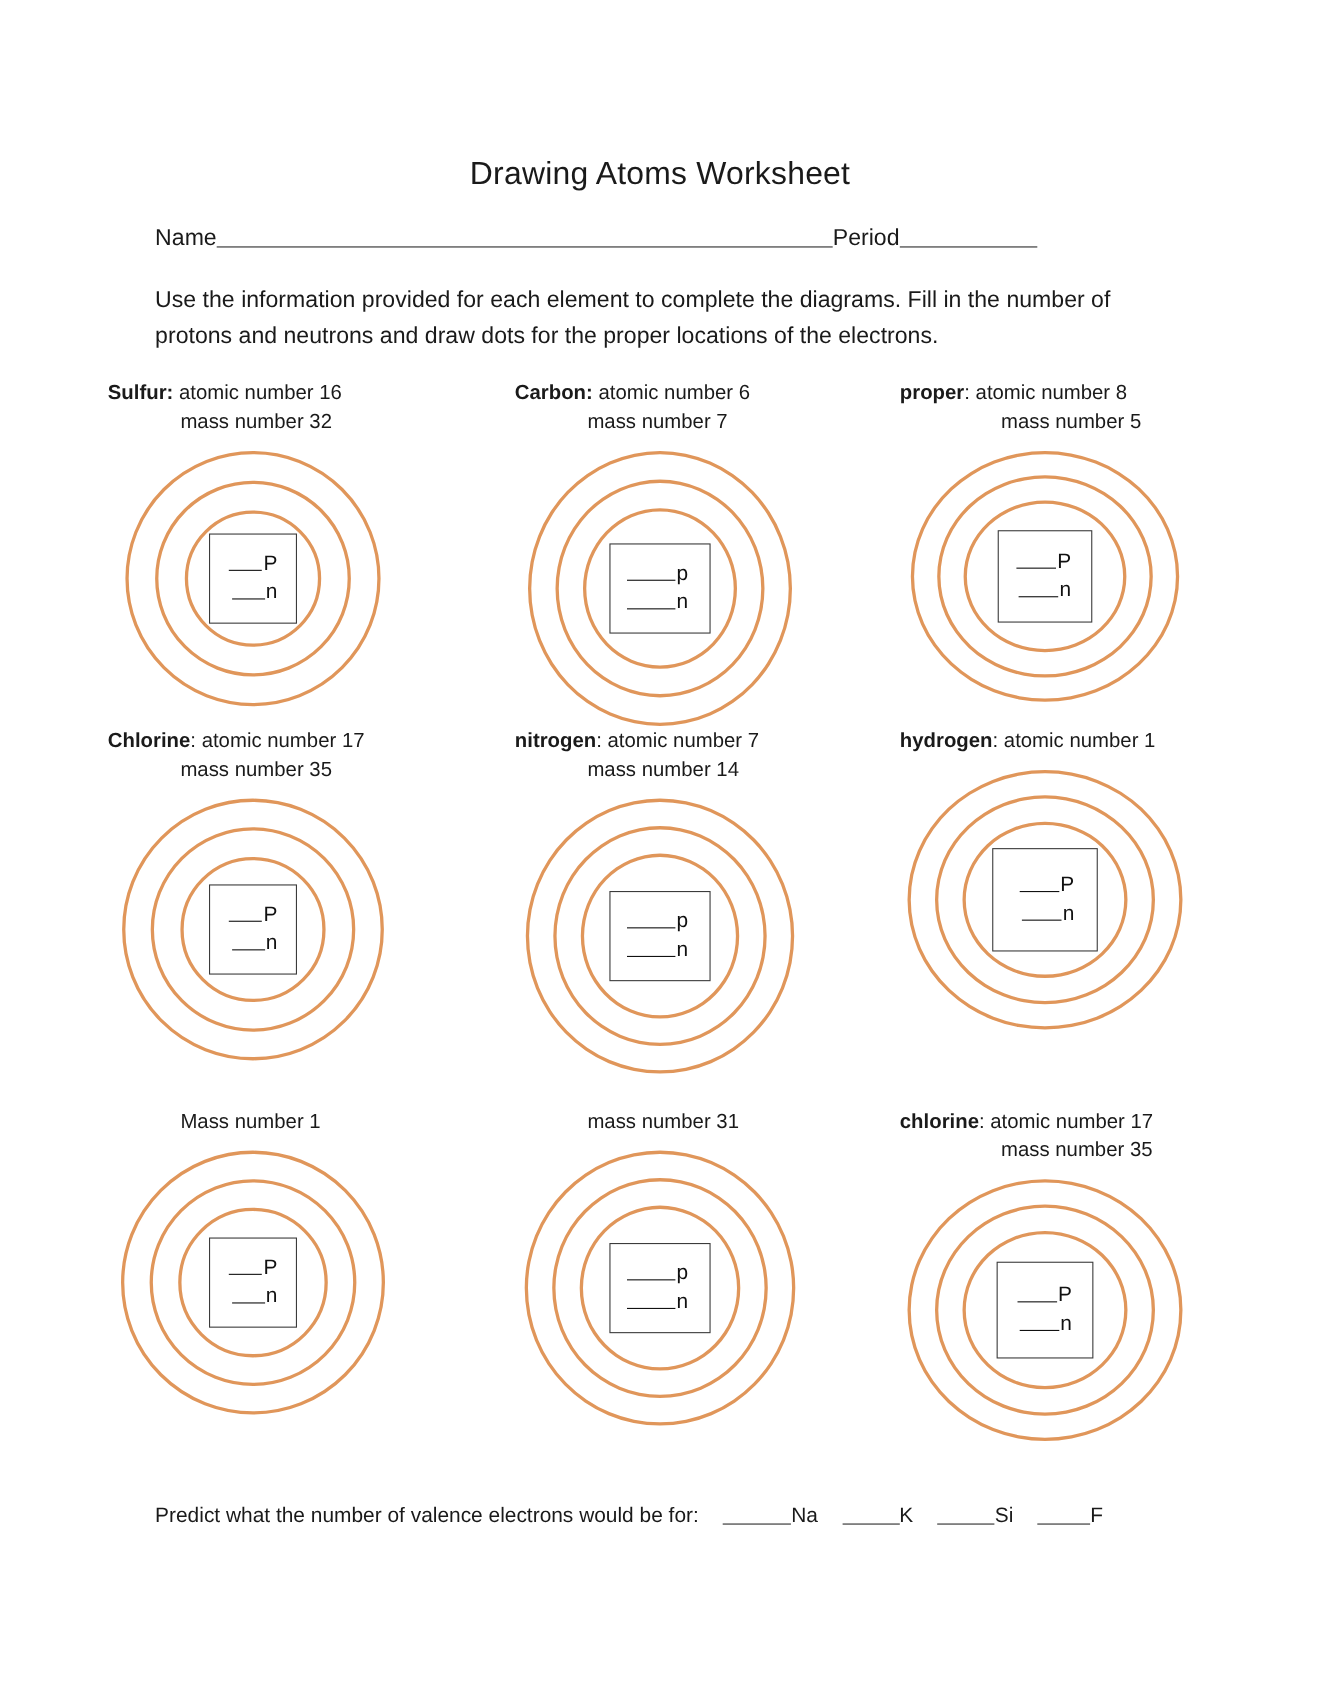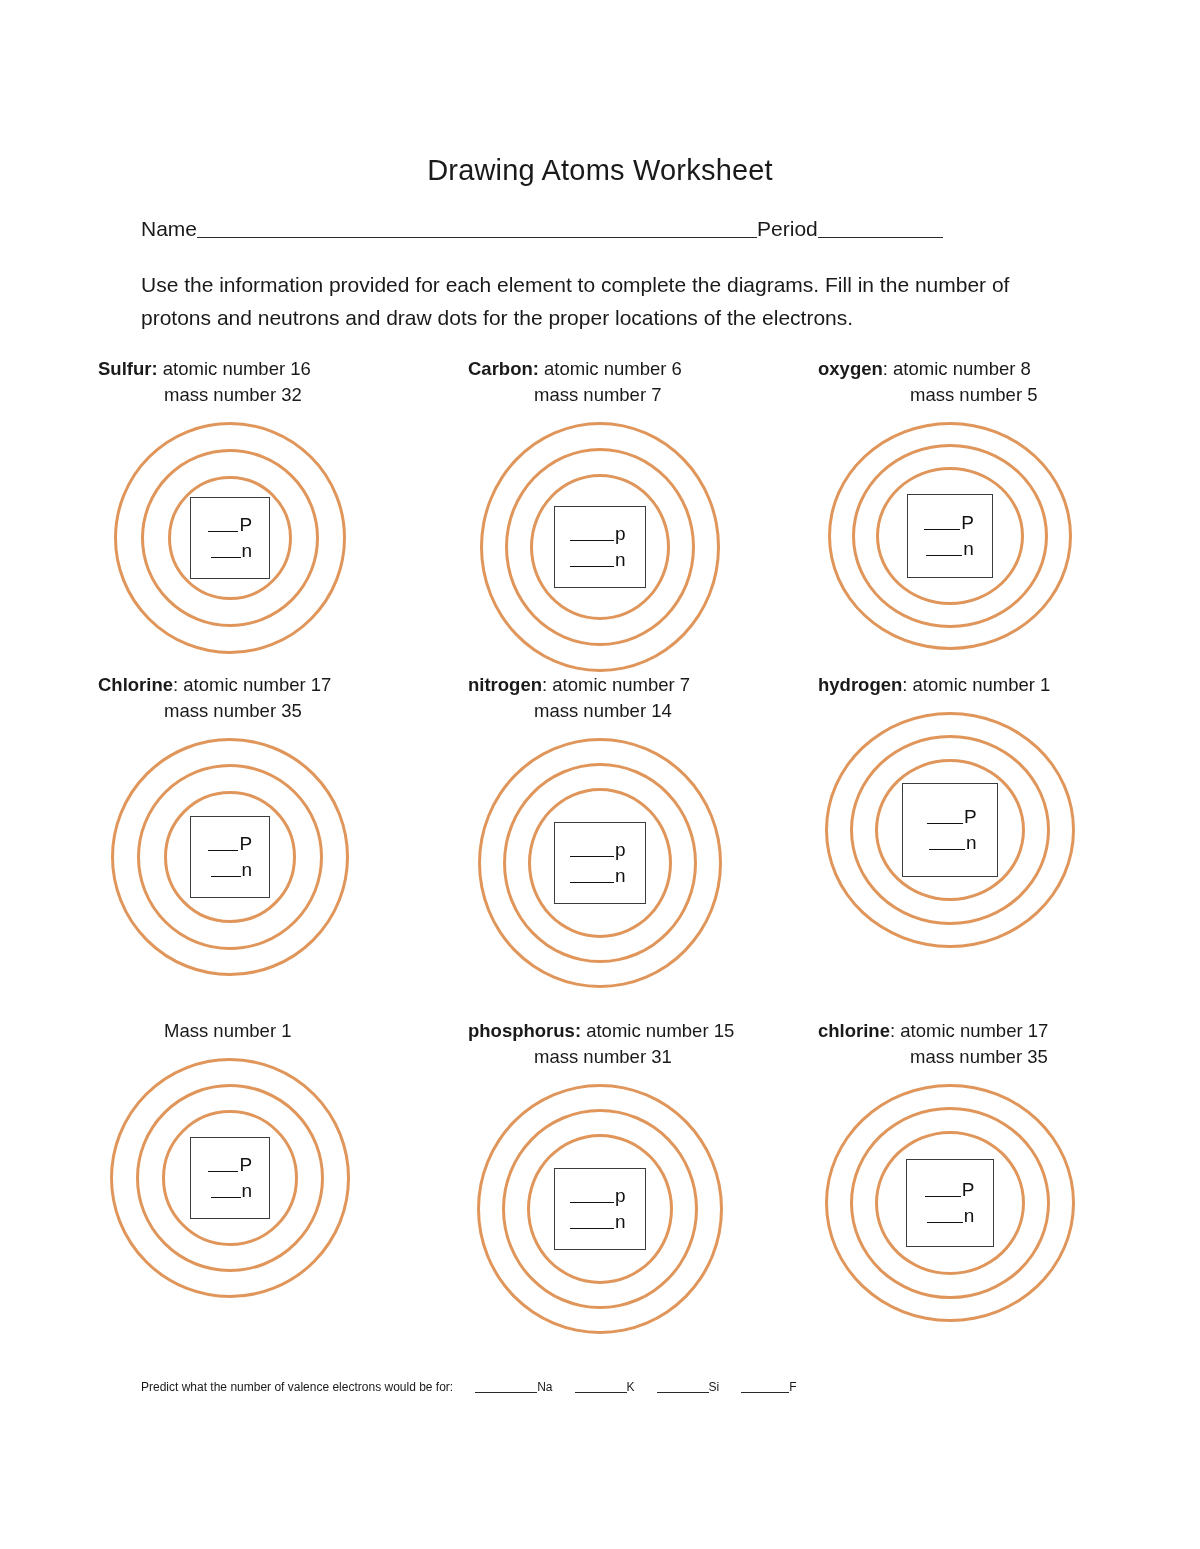--- a/index.html
+++ b/index.html
@@ -12,21 +12,21 @@
     width: 1200px;
     height: 1549px;
     position: relative;
     font-family: "Liberation Sans", sans-serif;
     color: #111111;
     overflow: hidden;
   }
 
   .page {
     position: absolute;
-    left: 0; top: 12px;
+    left: 0; top: 0;
     width: 1200px;
     height: 1304px;
     background: #ffffff;
   }
 
   
   .title {
     position: absolute;
     left: 0; top: 142px;
     width: 1200px;
@@ -134,21 +134,21 @@
     vertical-align: baseline;
     margin-bottom: -1px;
     margin-right: 1px;
   }
 
   
   .footer {
     position: absolute;
     left: 141px; top: 1368px;
     width: 960px;
-    font-size: 12px;
+    font-size: 19px;
     color: #1a1a1a;
     white-space: nowrap;
   }
   .blank-sm {
     display: inline-block;
     border-bottom: 1.7px solid #2b2b2b;
     height: 0.9em;
     vertical-align: baseline;
     margin-bottom: -2px;
   }
@@ -194,21 +194,21 @@
             <div class="ring" style="width: 190px; height: 198px; border-color: rgb(224, 150, 90);"></div>
             <div class="ring" style="width: 140px; height: 146px; border-color: rgb(224, 150, 90);"></div>
             <div class="nucleus" style="width: 92px; height: 82px; border-color: rgb(59, 59, 59);">
               <div class="nuc-line"><span class="blank" style="width: 44px;"></span><span>p</span></div>
               <div class="nuc-line"><span class="blank" style="width: 44px;"></span><span>n</span></div>
             </div>
           </div>
         </div>
         <div class="cell" style="left: 770px;">
           <div class="labels">
-            <span class="lbl-line"><span class="elname">oxygen</span><span>:  atomic number  8</span></span>
+            <span class="lbl-line"><span class="elname">proper</span><span>:  atomic number  8</span></span>
             <span class="lbl-line indent-b">mass number 5</span>
           </div>
           <div class="atom" style="width: 244px; height: 228px; margin-top: 14px;">
             <div class="ring" style="width: 244px; height: 228px; border-color: rgb(224, 150, 90);"></div>
             <div class="ring" style="width: 196px; height: 184px; border-color: rgb(224, 150, 90);"></div>
             <div class="ring" style="width: 148px; height: 138px; border-color: rgb(224, 150, 90);"></div>
             <div class="nucleus" style="width: 86px; height: 84px; border-color: rgb(59, 59, 59);">
               <div class="nuc-line"><span class="blank" style="width: 36px;"></span><span>P</span></div>
               <div class="nuc-line"><span class="blank" style="width: 36px;"></span><span>n</span></div>
             </div>
@@ -271,21 +271,20 @@
             <div class="ring" style="width: 188px; height: 188px; border-color: rgb(224, 150, 90);"></div>
             <div class="ring" style="width: 136px; height: 136px; border-color: rgb(224, 150, 90);"></div>
             <div class="nucleus" style="width: 80px; height: 82px; border-color: rgb(59, 59, 59);">
               <div class="nuc-line"><span class="blank" style="width: 30px;"></span><span>P</span></div>
               <div class="nuc-line"><span class="blank" style="width: 30px;"></span><span>n</span></div>
             </div>
           </div>
         </div>
         <div class="cell" style="left: 420px;">
           <div class="labels">
-            <span class="lbl-line"><span class="elname">phosphorus:</span><span> atomic number 15</span></span>
             <span class="lbl-line indent-a">mass number    31</span>
           </div>
           <div class="atom" style="width: 246px; height: 250px; margin-top: 14px;">
             <div class="ring" style="width: 246px; height: 250px; border-color: rgb(224, 150, 90);"></div>
             <div class="ring" style="width: 196px; height: 200px; border-color: rgb(224, 150, 90);"></div>
             <div class="ring" style="width: 146px; height: 150px; border-color: rgb(224, 150, 90);"></div>
             <div class="nucleus" style="width: 92px; height: 82px; border-color: rgb(59, 59, 59);">
               <div class="nuc-line"><span class="blank" style="width: 44px;"></span><span>p</span></div>
               <div class="nuc-line"><span class="blank" style="width: 44px;"></span><span>n</span></div>
             </div>

